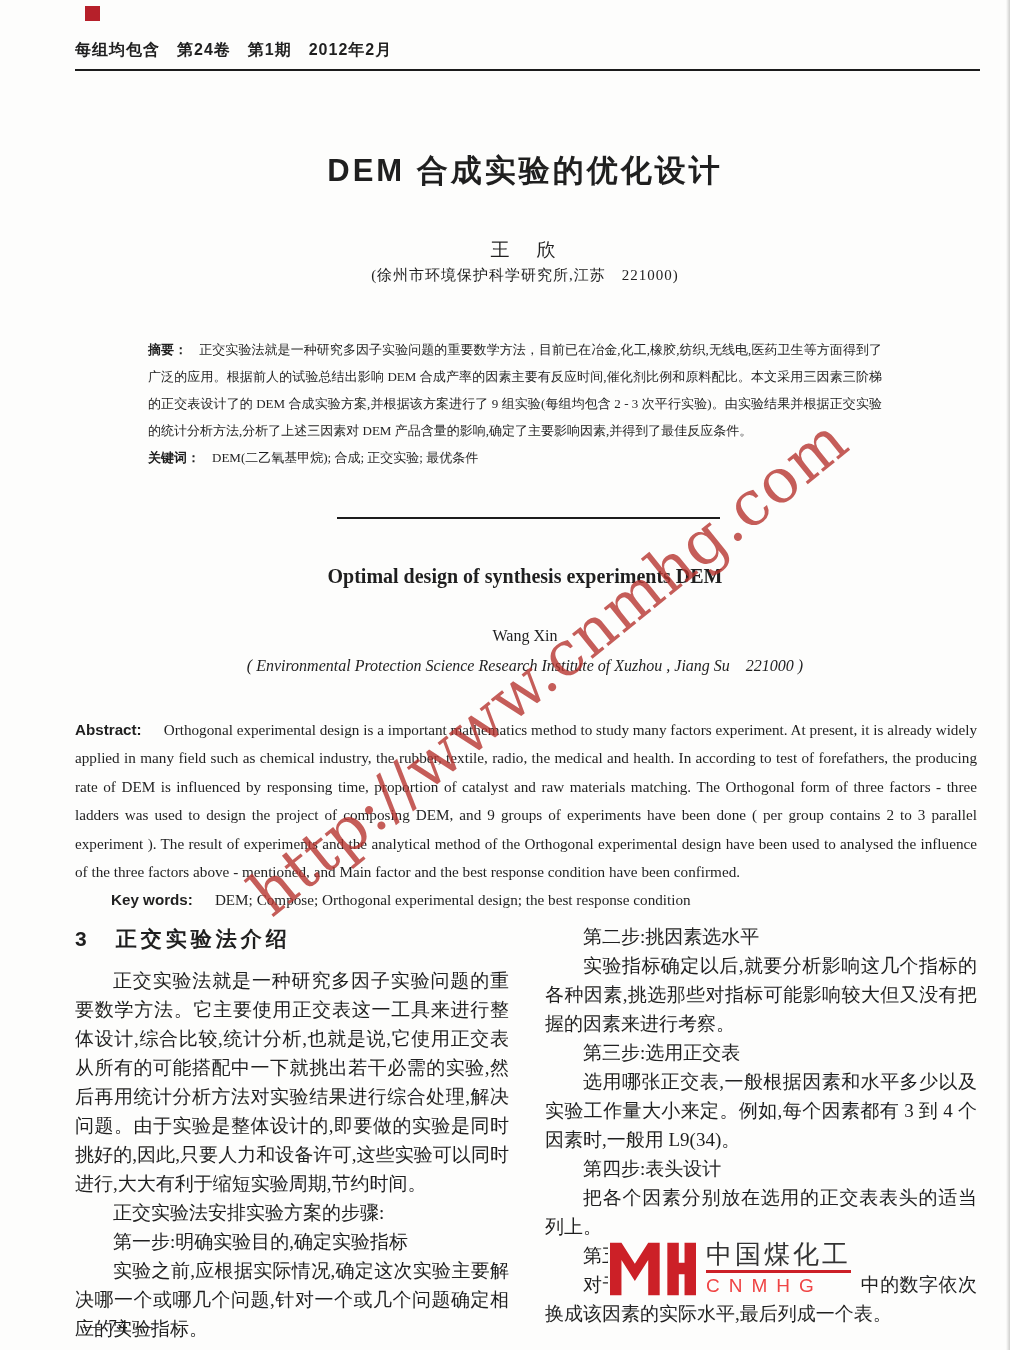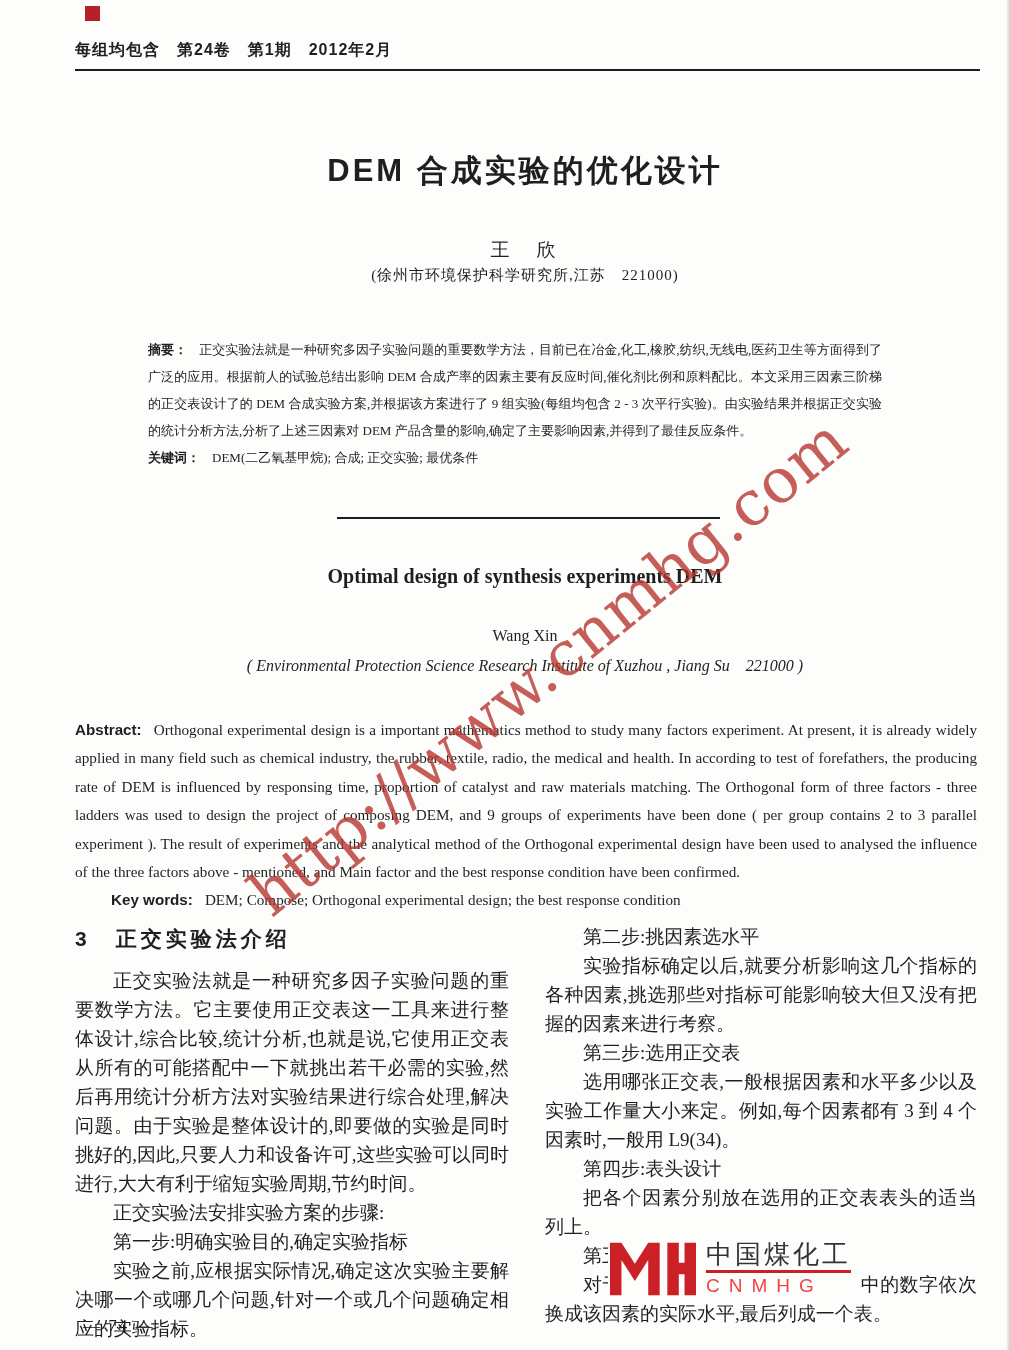--- a/index.html
+++ b/index.html
@@ -44,21 +44,21 @@
 
   
   .en-title{left:75px;top:565px;width:900px;text-align:center;font-weight:bold;font-size:20px;margin:0;font-family:Liberation Serif, serif;}
   .en-author{left:75px;top:627px;width:900px;text-align:center;font-size:16px;}
   .en-affiliation{left:75px;top:656px;width:900px;text-align:center;font-size:16px;font-style:italic;}
 
   .en-abstract-block{left:75px;top:716px;width:902px;font-size:15.2px;line-height:28.4px;text-align:justify;}
   .en-abstract-block p{margin:0;}
   .en-abstract-block b{
     font-family:"Liberation Sans","DejaVu Sans",sans-serif;
-    font-weight:bold;padding-right:12px;
+    font-weight:bold;padding-right:22px;
   }
   .en-keywords{padding-left:36px;}
 
   
   .columns{left:75px;top:922px;width:902px;display:flex;gap:36px;}
   .col{font-size:19px;line-height:29px;text-align:justify;}
   .col.left{width:434px;}
   .col.right{width:432px;}
   .col p{margin:0;text-indent:2em;}
   .col h3{

